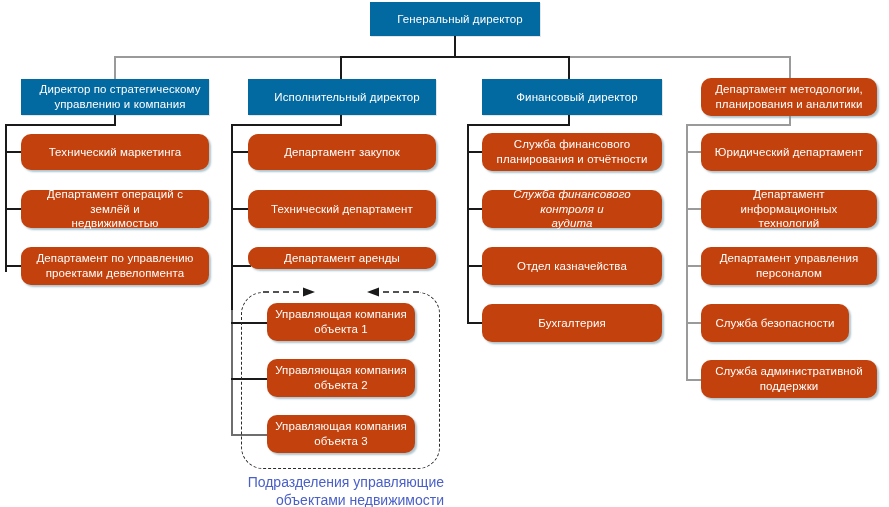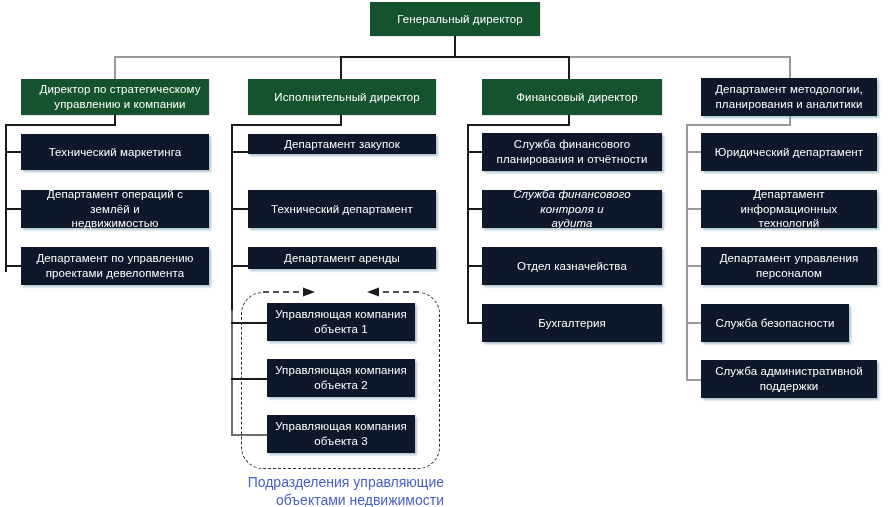--- a/index.html
+++ b/index.html
@@ -38,27 +38,28 @@
     justify-content: center;
     text-align: center;
     color: #ffffff;
     font-size: 11.5px;
     line-height: 1.28;
     letter-spacing: 0.1px;
     padding: 2px 6px;
     z-index: 5;
   }
   .box.green {
-    background: #14532d;
+    background: #0369a1;
     box-shadow: 1px 1px 0 rgba(0,0,0,0.10);
     padding-left: 16px;
   }
   .box.blue {
-    background: #0f172a;
+    background: #c2410c;
     box-shadow: 2px 2px 2px rgba(110,150,165,0.55);
+    border-radius: 10px;
   }
   .box span {
     display: block;
     white-space: pre-line;
   }
   
   #group-frame {
     position: absolute;
     box-sizing: border-box;
     border: 1.6px dashed #2b2b2b;
@@ -154,38 +155,38 @@
 
   <div id="group-caption" style="left:238px; top:473px; width:206px;">Подразделения  управляющие
 объектами недвижимости компании</div>
 
   <div class="box green" style="left:370px; top:2px; width:170px; height:34px;">
     <span>Генеральный директор</span>
   </div>
 
   <div class="box green" style="left:21px; top:79px; width:188px; height:36px;">
     <span>Директор по  стратегическому
-управлению и компании</span>
+управлению и компания</span>
   </div>
   <div class="box blue" style="left:21px; top:134px; width:188px; height:36px;">
     <span>Технический маркетинга</span>
   </div>
   <div class="box blue" style="left:21px; top:190px; width:188px; height:38px;justify-content:center;">
     <span>Департамент операций с землёй и
 недвижимостью</span>
   </div>
   <div class="box blue" style="left:21px; top:247px; width:188px; height:38px;">
     <span>Департамент по управлению
 проектами девелопмента</span>
   </div>
 
   <div class="box green" style="left:248px; top:79px; width:188px; height:36px;">
     <span>Исполнительный  директор</span>
   </div>
-  <div class="box blue" style="left:248px; top:134px; width:188px; height:20px;">
+  <div class="box blue" style="left:248px; top:134px; width:188px; height:36px;">
     <span>Департамент закупок</span>
   </div>
   <div class="box blue" style="left:248px; top:190px; width:188px; height:38px;">
     <span>Технический департамент</span>
   </div>
   <div class="box blue" style="left:248px; top:247px; width:188px; height:22px;">
     <span>Департамент аренды</span>
   </div>
   <div class="box blue" style="left:267px; top:303px; width:148px; height:38px;">
     <span>Управляющая компания

